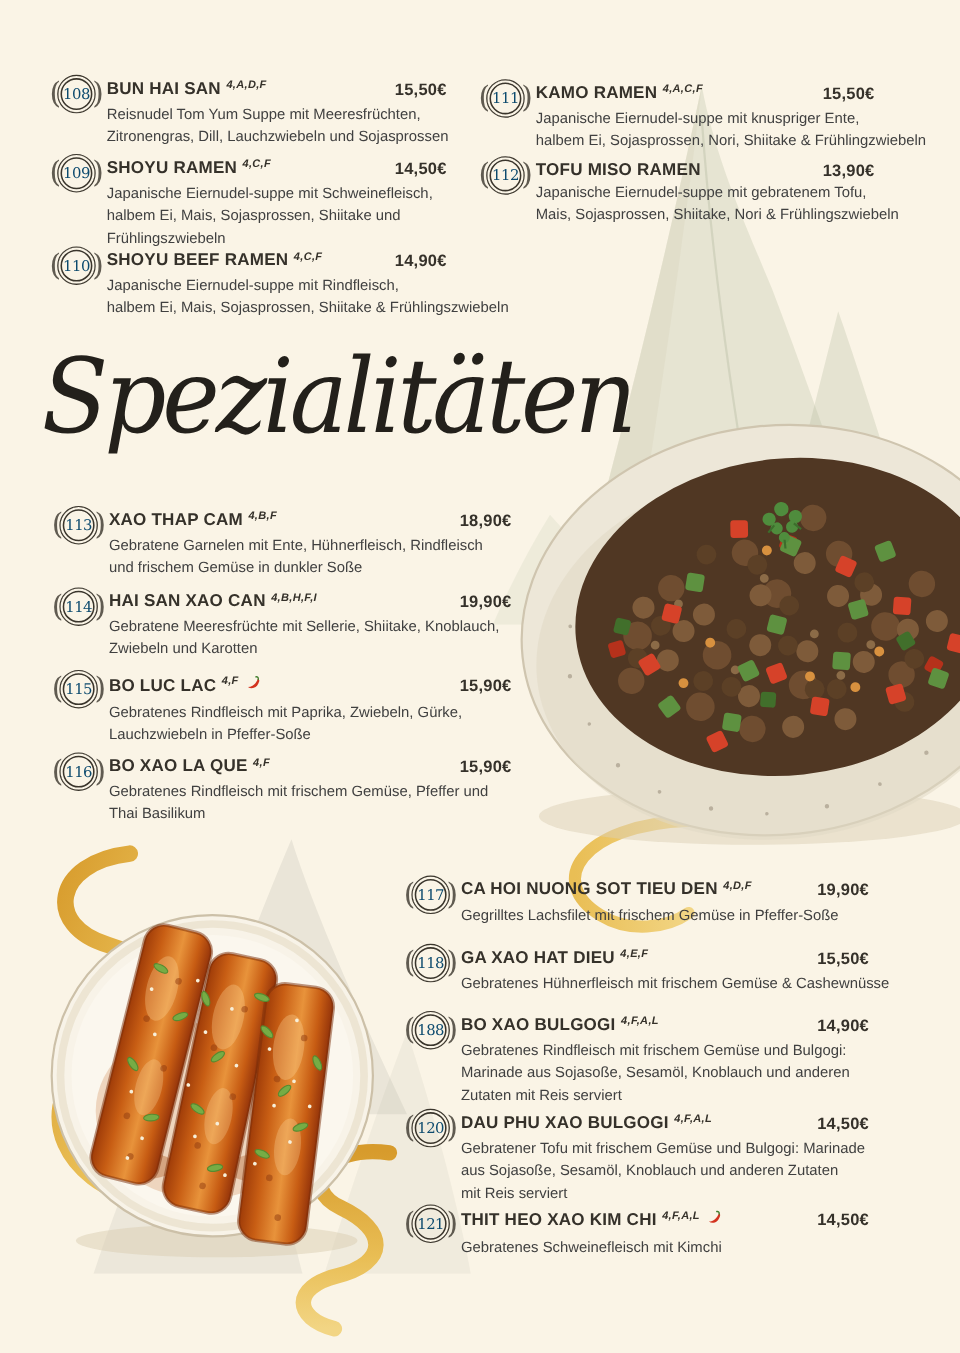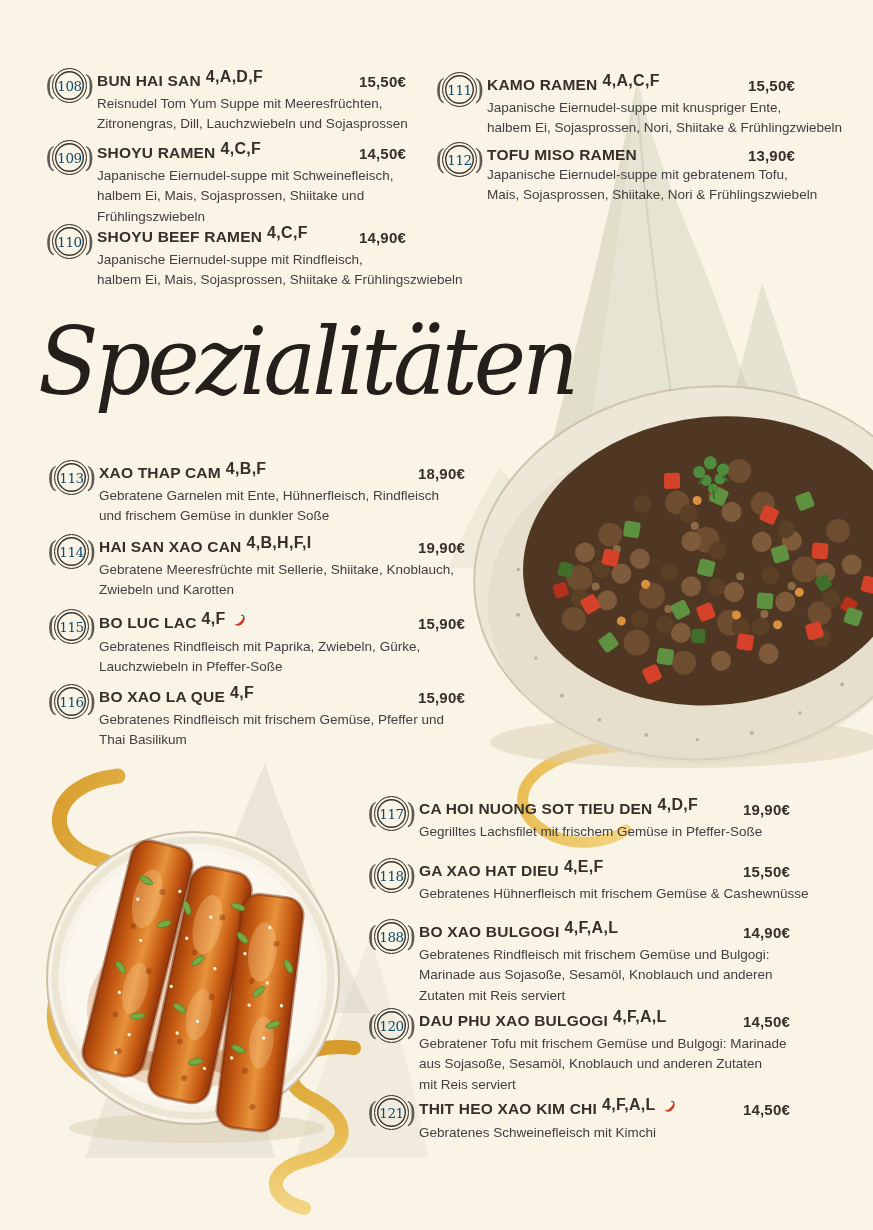--- a/index.html
+++ b/index.html
@@ -30,22 +30,22 @@
     font-size:27px;color:#3A352C;opacity:.8;
   }
   .badge::before{content:"(";left:-8px;}
   .badge::after{content:")";right:-8px;}
   .trow{display:flex;align-items:center;position:relative;}
   .ttl{
     font-size:15.5px;font-weight:bold;letter-spacing:.2px;
     white-space:nowrap;color:#35312A;
   }
   .alg{
-    font-size:16px;font-weight:bold;color:#35312A;
-    margin-left:5px;position:relative;top:-4px;letter-spacing:.3px;
+    font-size:10px;font-weight:bold;color:#35312A;
+    margin-left:5px;position:relative;top:-4px;letter-spacing:.3px;font-style:italic;
   }
   .price{
     margin-left:auto;font-size:15px;font-weight:bold;
     color:#35312A;white-space:nowrap;letter-spacing:.2px;
   }
   .subttl{
     margin-top:4px;font-size:13.5px;font-weight:bold;color:#35312A;
     white-space:nowrap;
   }
   .desc{

